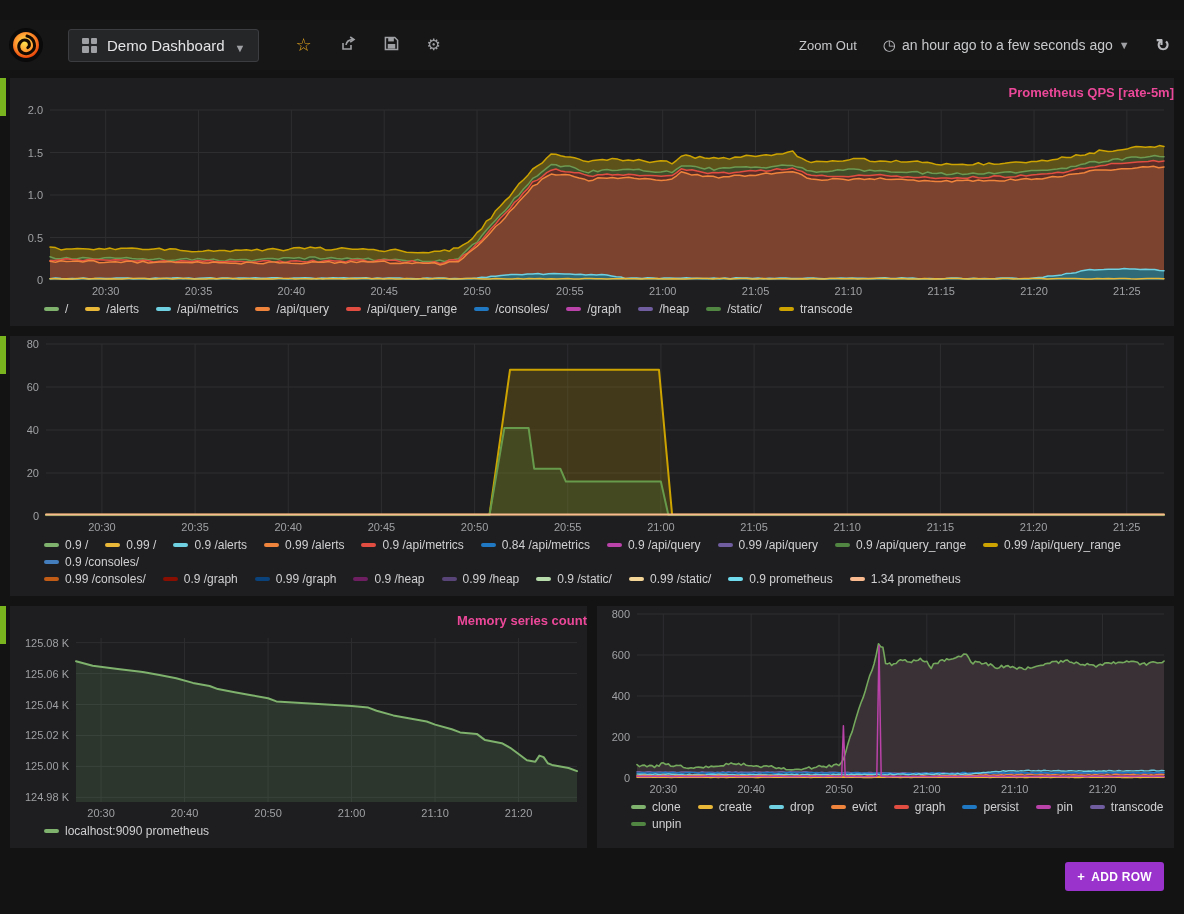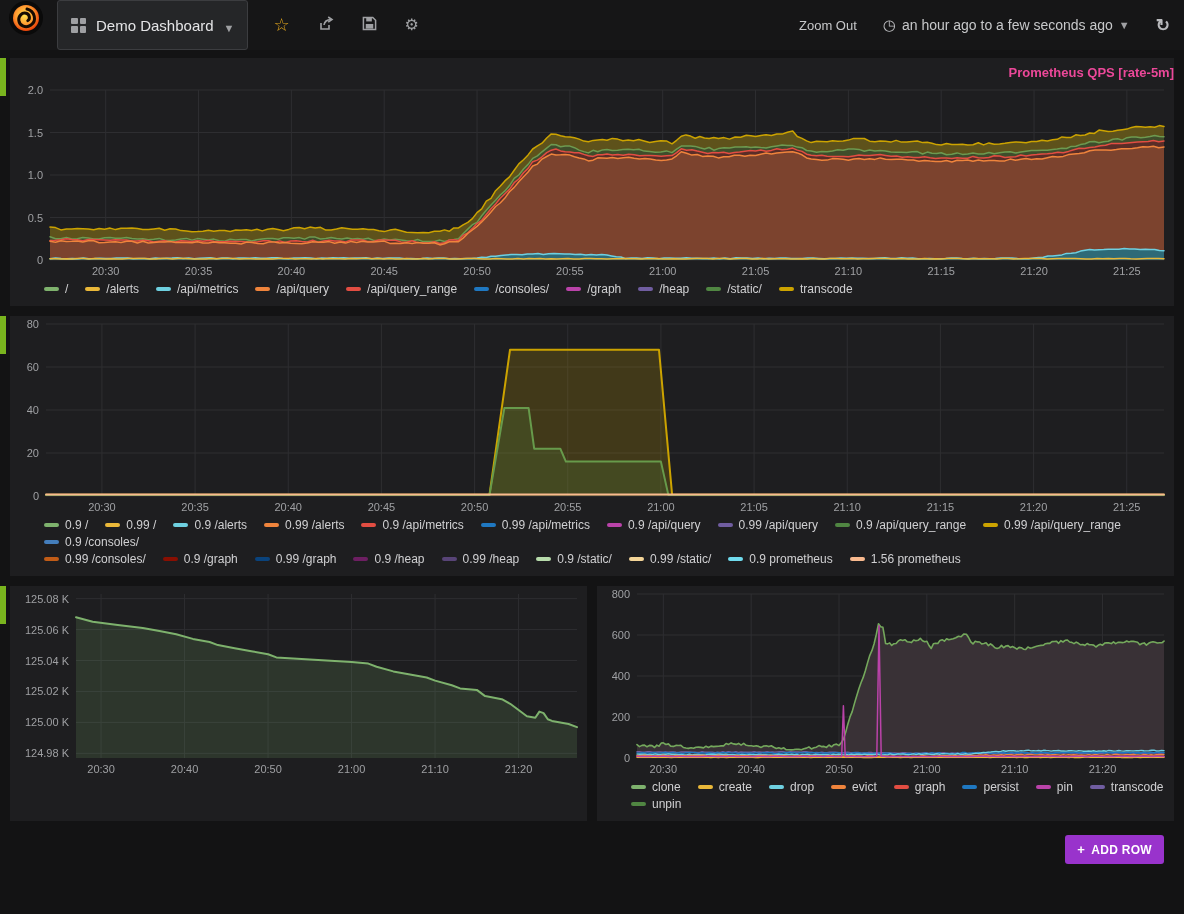--- a/index.html
+++ b/index.html
@@ -4,21 +4,21 @@
 <style>
   * { box-sizing: border-box; }
   html,body { margin:0; padding:0; }
   body {
     width:1184px; height:914px; overflow:hidden;
     background:#131314;
     font-family:"Liberation Sans", sans-serif;
     color:#d8d9da;
   }
   
-  .navbar { height:50px; display:flex; padding:0 14px 0 8px; background:#161617; gap:13px; }
+  .navbar { height:50px; display:flex; align-items:center; padding:0 14px 0 8px; background:#161617; gap:24px;margin-top:20px; }
   .logo { width:36px; height:36px; flex:0 0 auto; cursor:pointer; }
   .dash-btn { display:flex; align-items:center; gap:10px; background:#252628; border:1px solid #3c3d40; border-radius:3px; padding:7px 13px; cursor:pointer; }
   .grid-icon { width:15px; height:15px; display:grid; grid-template-columns:1fr 1fr; gap:2px; }
   .grid-icon span { background:#9fa0a3; border-radius:1px; }
   .dash-btn .title { font-size:15px; color:#e4e4e6; }
   .caret { color:#9fa0a3; font-size:11px; line-height:1; }
   .dash-btn .caret { margin-top:6px; }
   .icon-btn { background:none; border:none; padding:4px 6px; cursor:pointer; color:#9fa0a3; font-size:16px; line-height:1; }
   .star { color:#e0a41d; font-size:18px; }
   .nav-icons { display:flex; align-items:center; gap:16px; margin-left:6px; }
@@ -268,21 +268,21 @@
             <span class="legend-item">
               <span class="legend-swatch" style="background: rgb(239, 132, 60);"></span>
               <span>0.99 /alerts</span>
             </span>
             <span class="legend-item">
               <span class="legend-swatch" style="background: rgb(226, 77, 66);"></span>
               <span>0.9 /api/metrics</span>
             </span>
             <span class="legend-item">
               <span class="legend-swatch" style="background: rgb(31, 120, 193);"></span>
-              <span>0.99 /api/metrics</span>
+              <span>0.84 /api/metrics</span>
             </span>
             <span class="legend-item">
               <span class="legend-swatch" style="background: rgb(186, 67, 169);"></span>
               <span>0.9 /api/query</span>
             </span>
             <span class="legend-item">
               <span class="legend-swatch" style="background: rgb(112, 93, 160);"></span>
               <span>0.99 /api/query</span>
             </span>
             <span class="legend-item">
@@ -326,30 +326,31 @@
             <span class="legend-item">
               <span class="legend-swatch" style="background: rgb(244, 213, 152);"></span>
               <span>0.99 /static/</span>
             </span>
             <span class="legend-item">
               <span class="legend-swatch" style="background: rgb(112, 219, 237);"></span>
               <span>0.9 prometheus</span>
             </span>
             <span class="legend-item">
               <span class="legend-swatch" style="background: rgb(249, 186, 143);"></span>
-              <span>1.56 prometheus</span>
+              <span>1.34 prometheus</span>
             </span>
           </div>
         </div>
     </div>
   </div>
 
   <div class="row row3">
     <div class="row-strip"></div>
     <div class="panel">
+      <div class="panel-title">Memory series count</div>
       <div class="chart">
           <svg width="577" height="192">
             <line x1="66" y1="167.35849056603732" x2="567" y2="167.35849056603732" stroke="#2e2e31" stroke-width="1"></line>
             <text x="59" y="171.35849056603732" text-anchor="end" fill="#9fa0a3" font-size="11">124.98 K</text>
             <line x1="66" y1="136.4150943396268" x2="567" y2="136.4150943396268" stroke="#2e2e31" stroke-width="1"></line>
             <text x="59" y="140.4150943396268" text-anchor="end" fill="#9fa0a3" font-size="11">125.00 K</text>
             <line x1="66" y1="105.47169811321625" x2="567" y2="105.47169811321625" stroke="#2e2e31" stroke-width="1"></line>
             <text x="59" y="109.47169811321625" text-anchor="end" fill="#9fa0a3" font-size="11">125.02 K</text>
             <line x1="66" y1="74.52830188678374" x2="567" y2="74.52830188678374" stroke="#2e2e31" stroke-width="1"></line>
             <text x="59" y="78.52830188678374" text-anchor="end" fill="#9fa0a3" font-size="11">125.04 K</text>
@@ -365,20 +366,28 @@
             <text x="258.05" y="187" text-anchor="middle" fill="#9fa0a3" font-size="11">20:50</text>
             <line x1="341.55" y1="8" x2="341.55" y2="172" stroke="#2e2e31" stroke-width="1"></line>
             <text x="341.55" y="187" text-anchor="middle" fill="#9fa0a3" font-size="11">21:00</text>
             <line x1="425.05" y1="8" x2="425.05" y2="172" stroke="#2e2e31" stroke-width="1"></line>
             <text x="425.05" y="187" text-anchor="middle" fill="#9fa0a3" font-size="11">21:10</text>
             <line x1="508.55" y1="8" x2="508.55" y2="172" stroke="#2e2e31" stroke-width="1"></line>
             <text x="508.55" y="187" text-anchor="middle" fill="#9fa0a3" font-size="11">21:20</text>
             <polygon points="66.0,31.2 82.7,35.8 107.8,38.9 132.8,42.0 149.5,45.1 166.2,48.2 182.9,52.9 199.6,56.0 207.9,59.1 224.7,62.2 241.3,65.2 258.1,68.3 266.4,71.4 291.5,73.0 316.5,74.5 341.6,76.1 358.3,77.6 366.6,80.7 383.3,85.4 400.0,88.5 416.7,91.5 425.1,94.6 441.8,99.3 450.1,102.4 466.8,103.9 475.1,110.1 491.8,113.2 500.2,117.8 508.6,124.0 516.9,130.2 525.3,131.8 529.4,125.6 533.6,127.1 537.8,133.3 542.0,134.9 550.3,136.4 558.6,138.0 567.0,141.1 567.0,172 66.0,172" fill="#7EB26D" fill-opacity="0.16"></polygon>
             <polyline points="66.0,31.2 82.7,35.8 107.8,38.9 132.8,42.0 149.5,45.1 166.2,48.2 182.9,52.9 199.6,56.0 207.9,59.1 224.7,62.2 241.3,65.2 258.1,68.3 266.4,71.4 291.5,73.0 316.5,74.5 341.6,76.1 358.3,77.6 366.6,80.7 383.3,85.4 400.0,88.5 416.7,91.5 425.1,94.6 441.8,99.3 450.1,102.4 466.8,103.9 475.1,110.1 491.8,113.2 500.2,117.8 508.6,124.0 516.9,130.2 525.3,131.8 529.4,125.6 533.6,127.1 537.8,133.3 542.0,134.9 550.3,136.4 558.6,138.0 567.0,141.1" fill="none" stroke="#7EB26D" stroke-width="2" stroke-linejoin="round" stroke-linecap="round"></polyline>
           </svg>
+        </div>
+      <div class="legend">
+          <div class="legend-row">
+            <span class="legend-item">
+              <span class="legend-swatch" style="background: rgb(126, 178, 109);"></span>
+              <span>localhost:9090 prometheus</span>
+            </span>
+          </div>
         </div>
     </div>
     <div class="panel">
       <div class="chart">
           <svg width="577" height="192">
             <line x1="40" y1="172" x2="567" y2="172" stroke="#2e2e31" stroke-width="1"></line>
             <text x="33" y="176" text-anchor="end" fill="#9fa0a3" font-size="11">0</text>
             <line x1="40" y1="131" x2="567" y2="131" stroke="#2e2e31" stroke-width="1"></line>
             <text x="33" y="135" text-anchor="end" fill="#9fa0a3" font-size="11">200</text>
             <line x1="40" y1="90" x2="567" y2="90" stroke="#2e2e31" stroke-width="1"></line>

